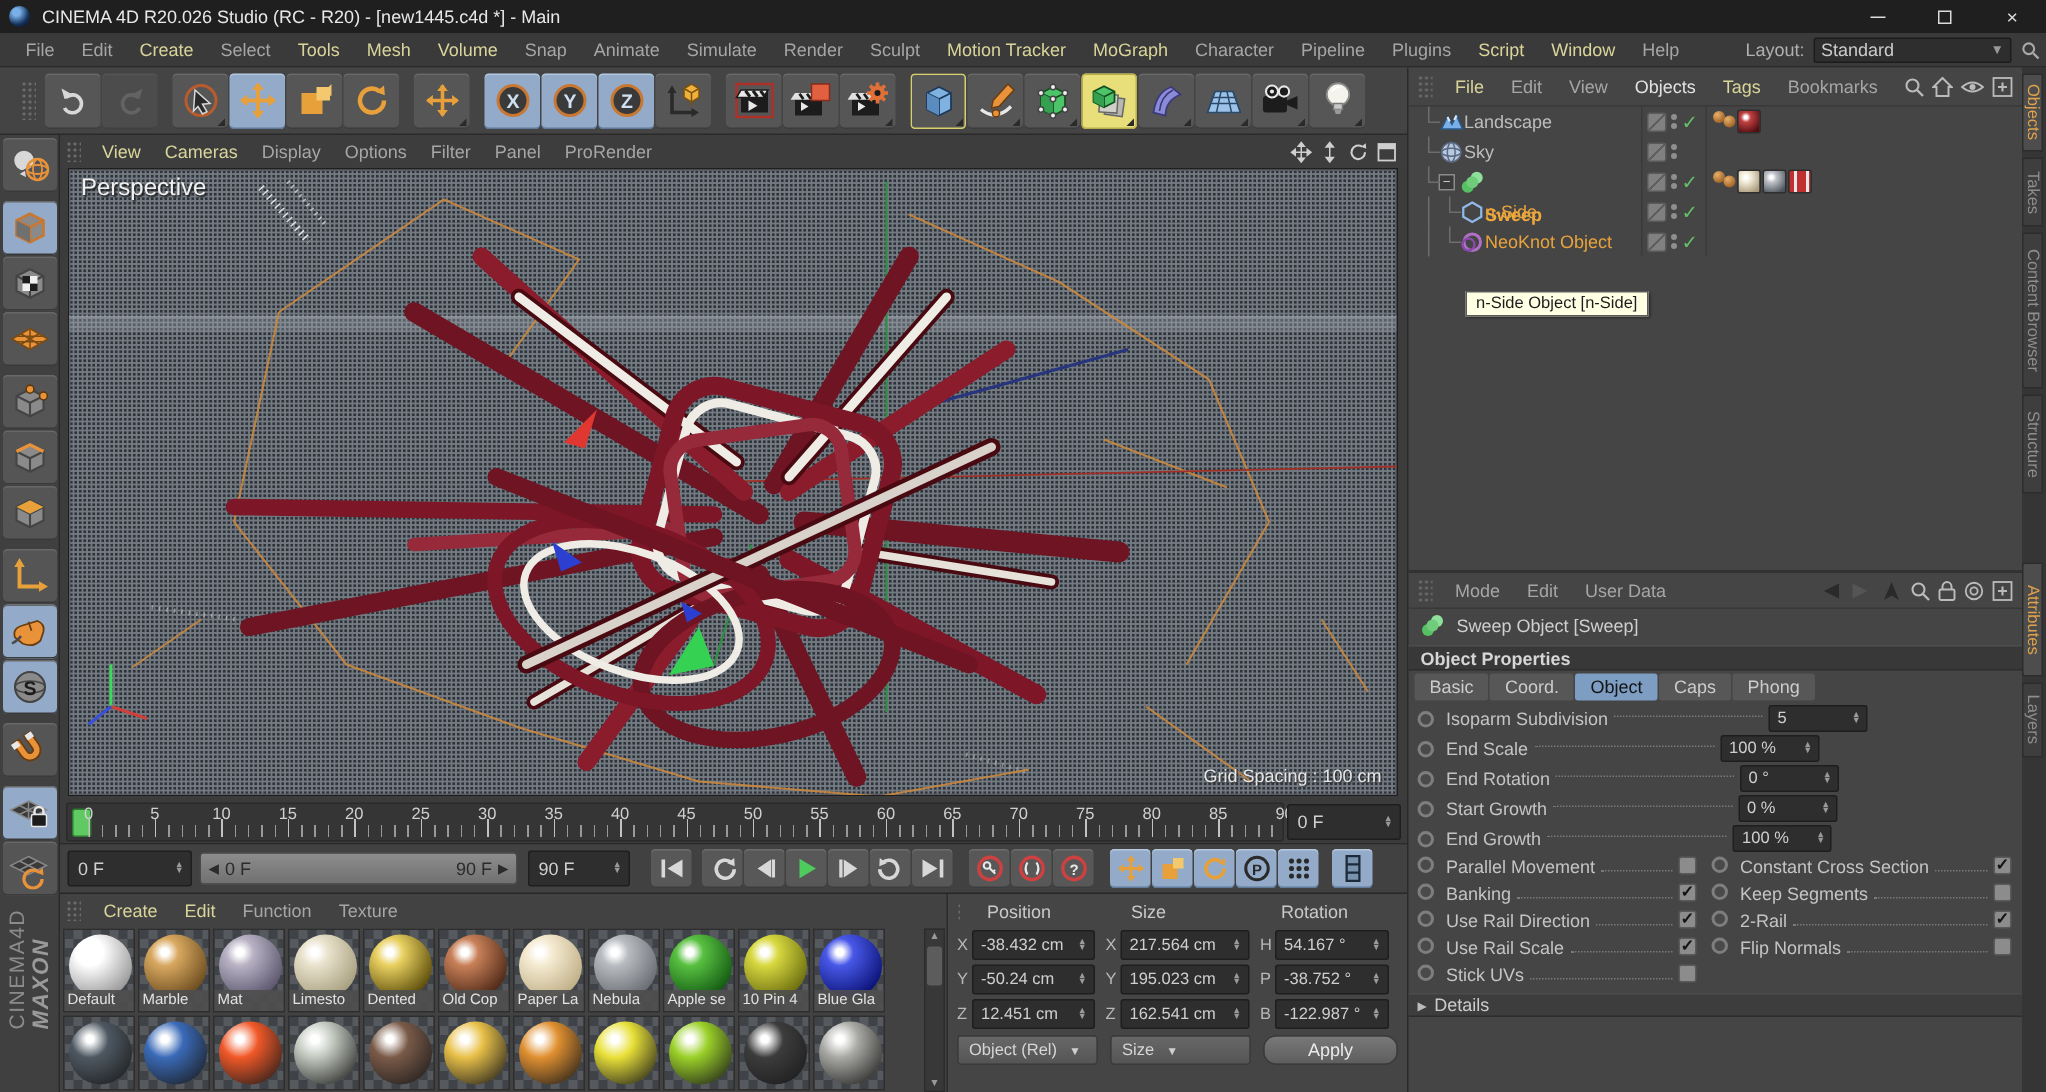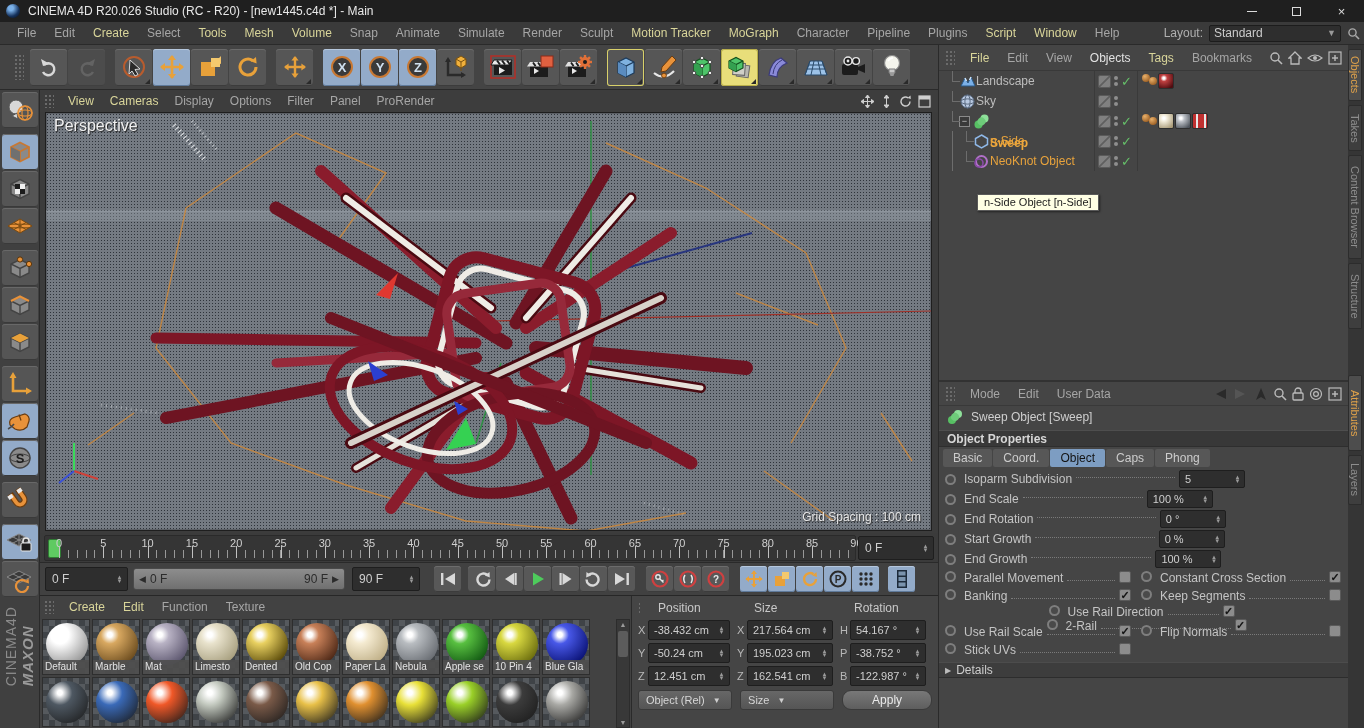--- a/index.html
+++ b/index.html
@@ -1386,21 +1386,21 @@
               <span class="leader"></span>
               <span class="cbox">✓</span>
             </div>
             <div class="pcheckcol pcol2">
               <span class="radio"></span>
               <span class="plabel">Keep Segments</span>
               <span class="leader"></span>
               <span class="cbox"></span>
             </div>
           </div>
-          <div class="prow" style="height: 18px; flex-direction: column;">
+          <div class="prow" style="height: 18px;">
             <div class="pcheckcol pcol1">
               <span class="radio"></span>
               <span class="plabel">Use Rail Direction</span>
               <span class="leader"></span>
               <span class="cbox">✓</span>
             </div>
             <div class="pcheckcol pcol2">
               <span class="radio"></span>
               <span class="plabel">2-Rail</span>
               <span class="leader"></span>

